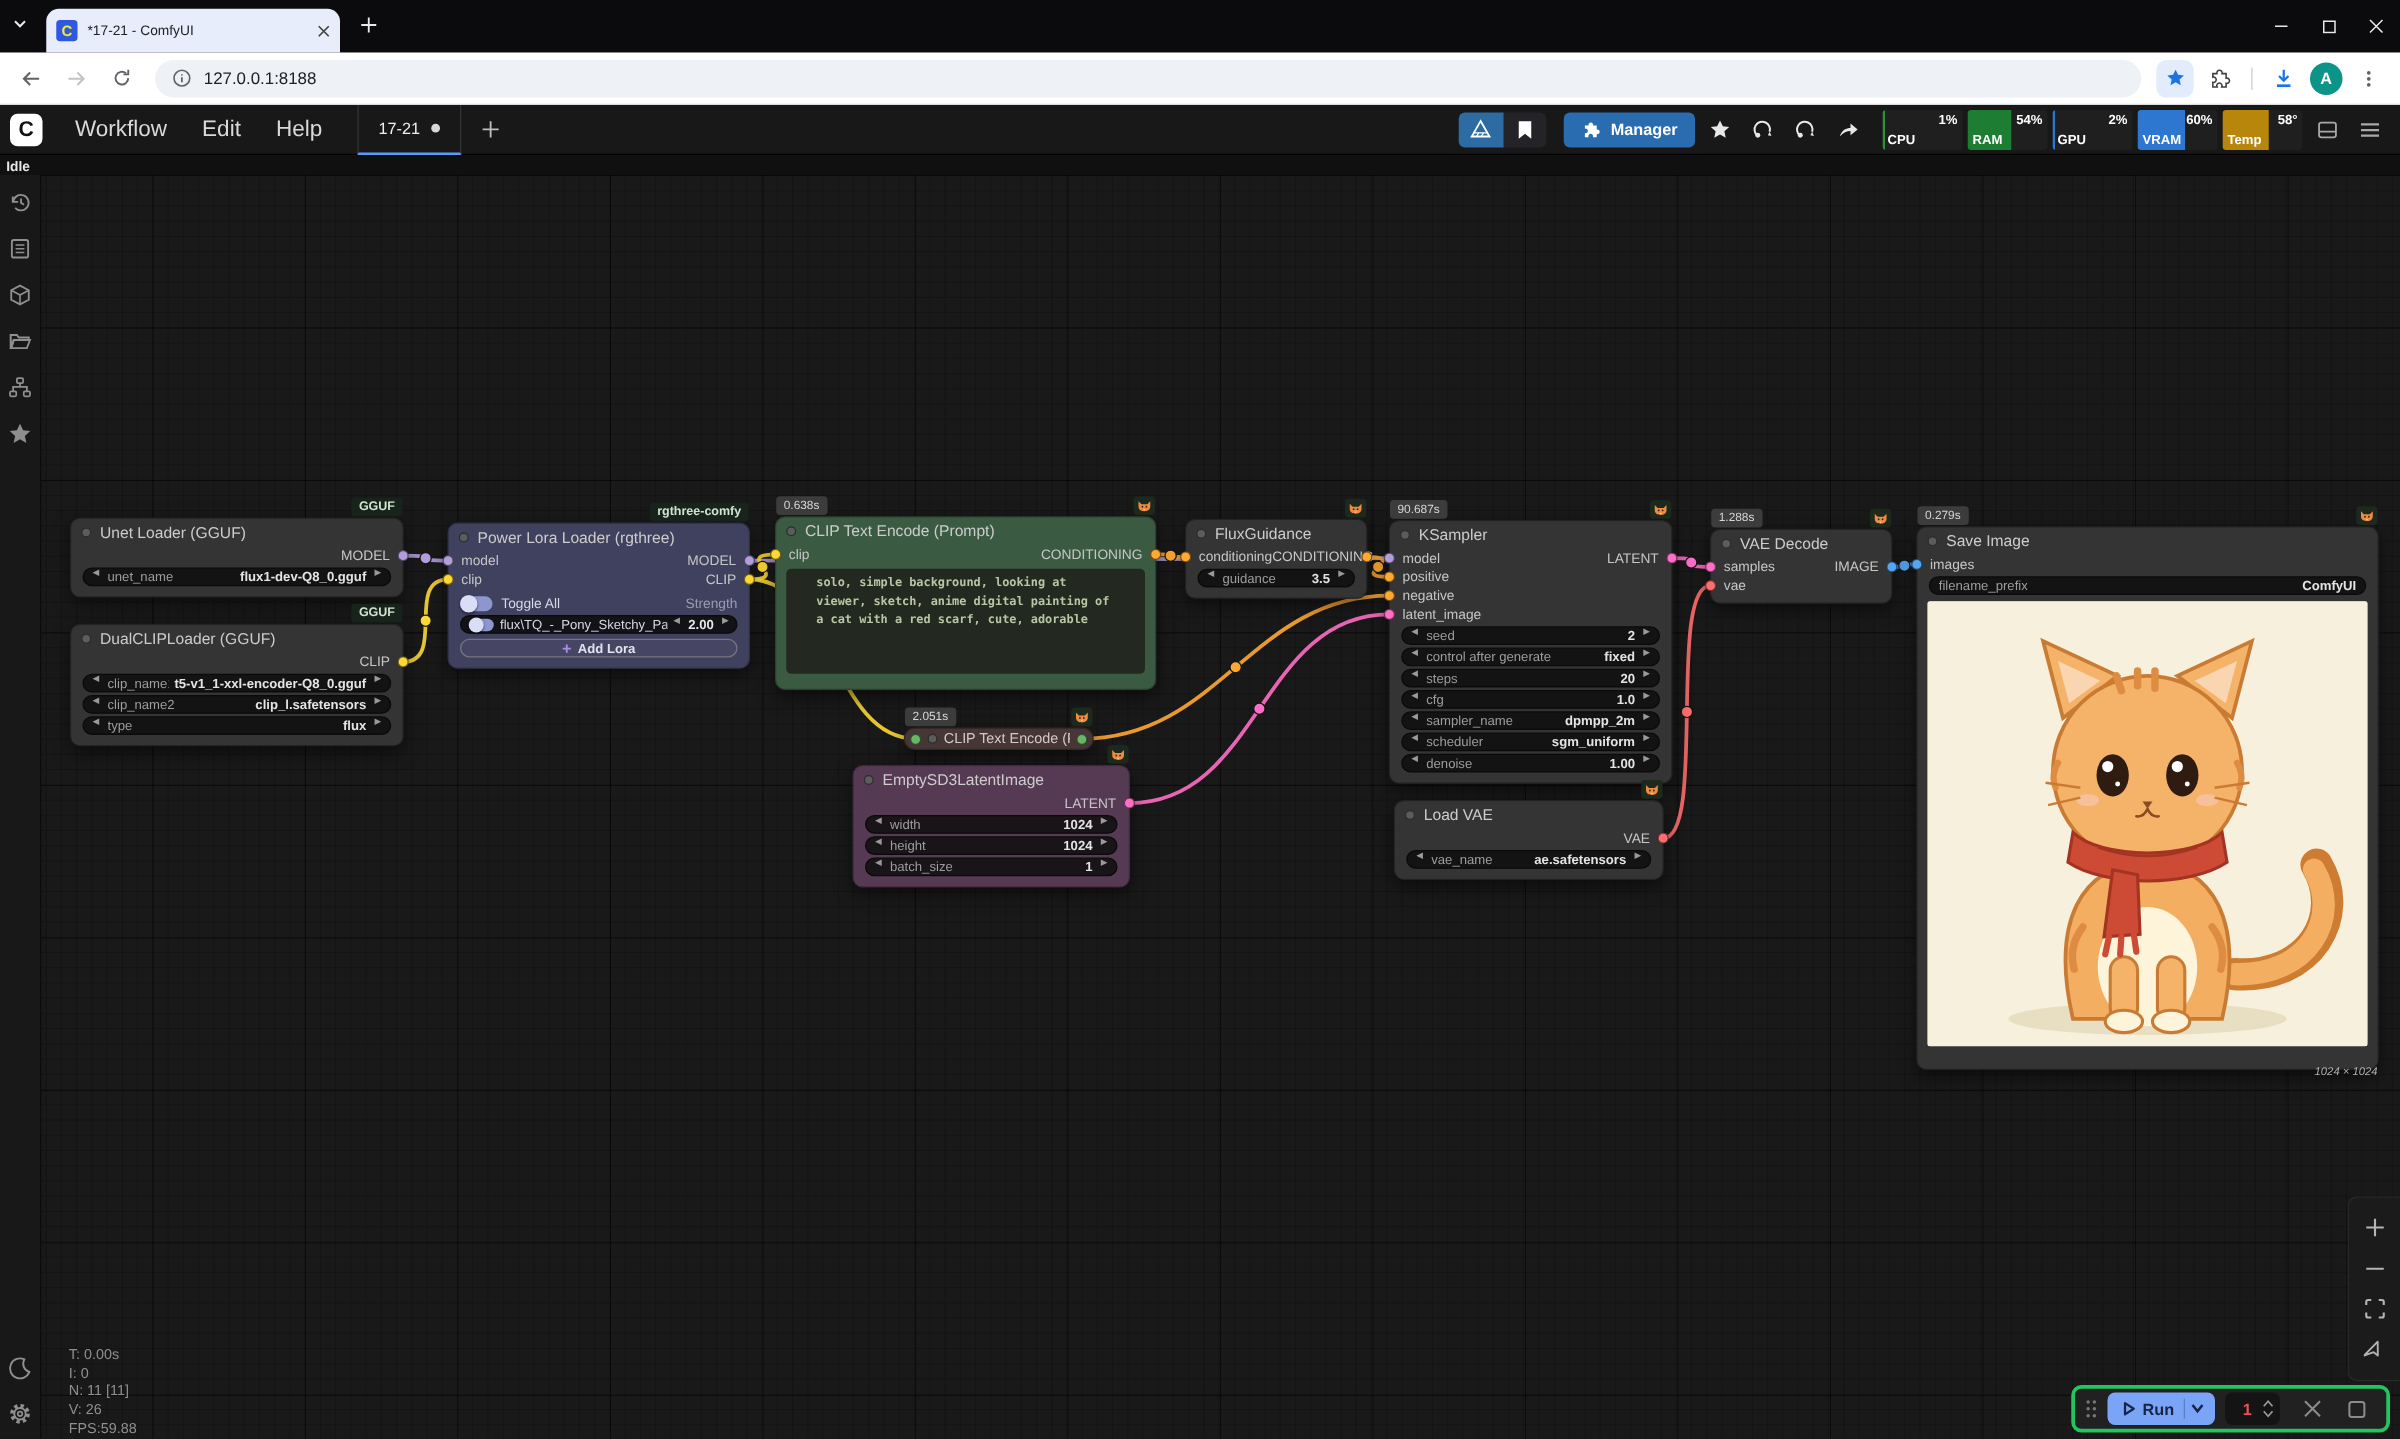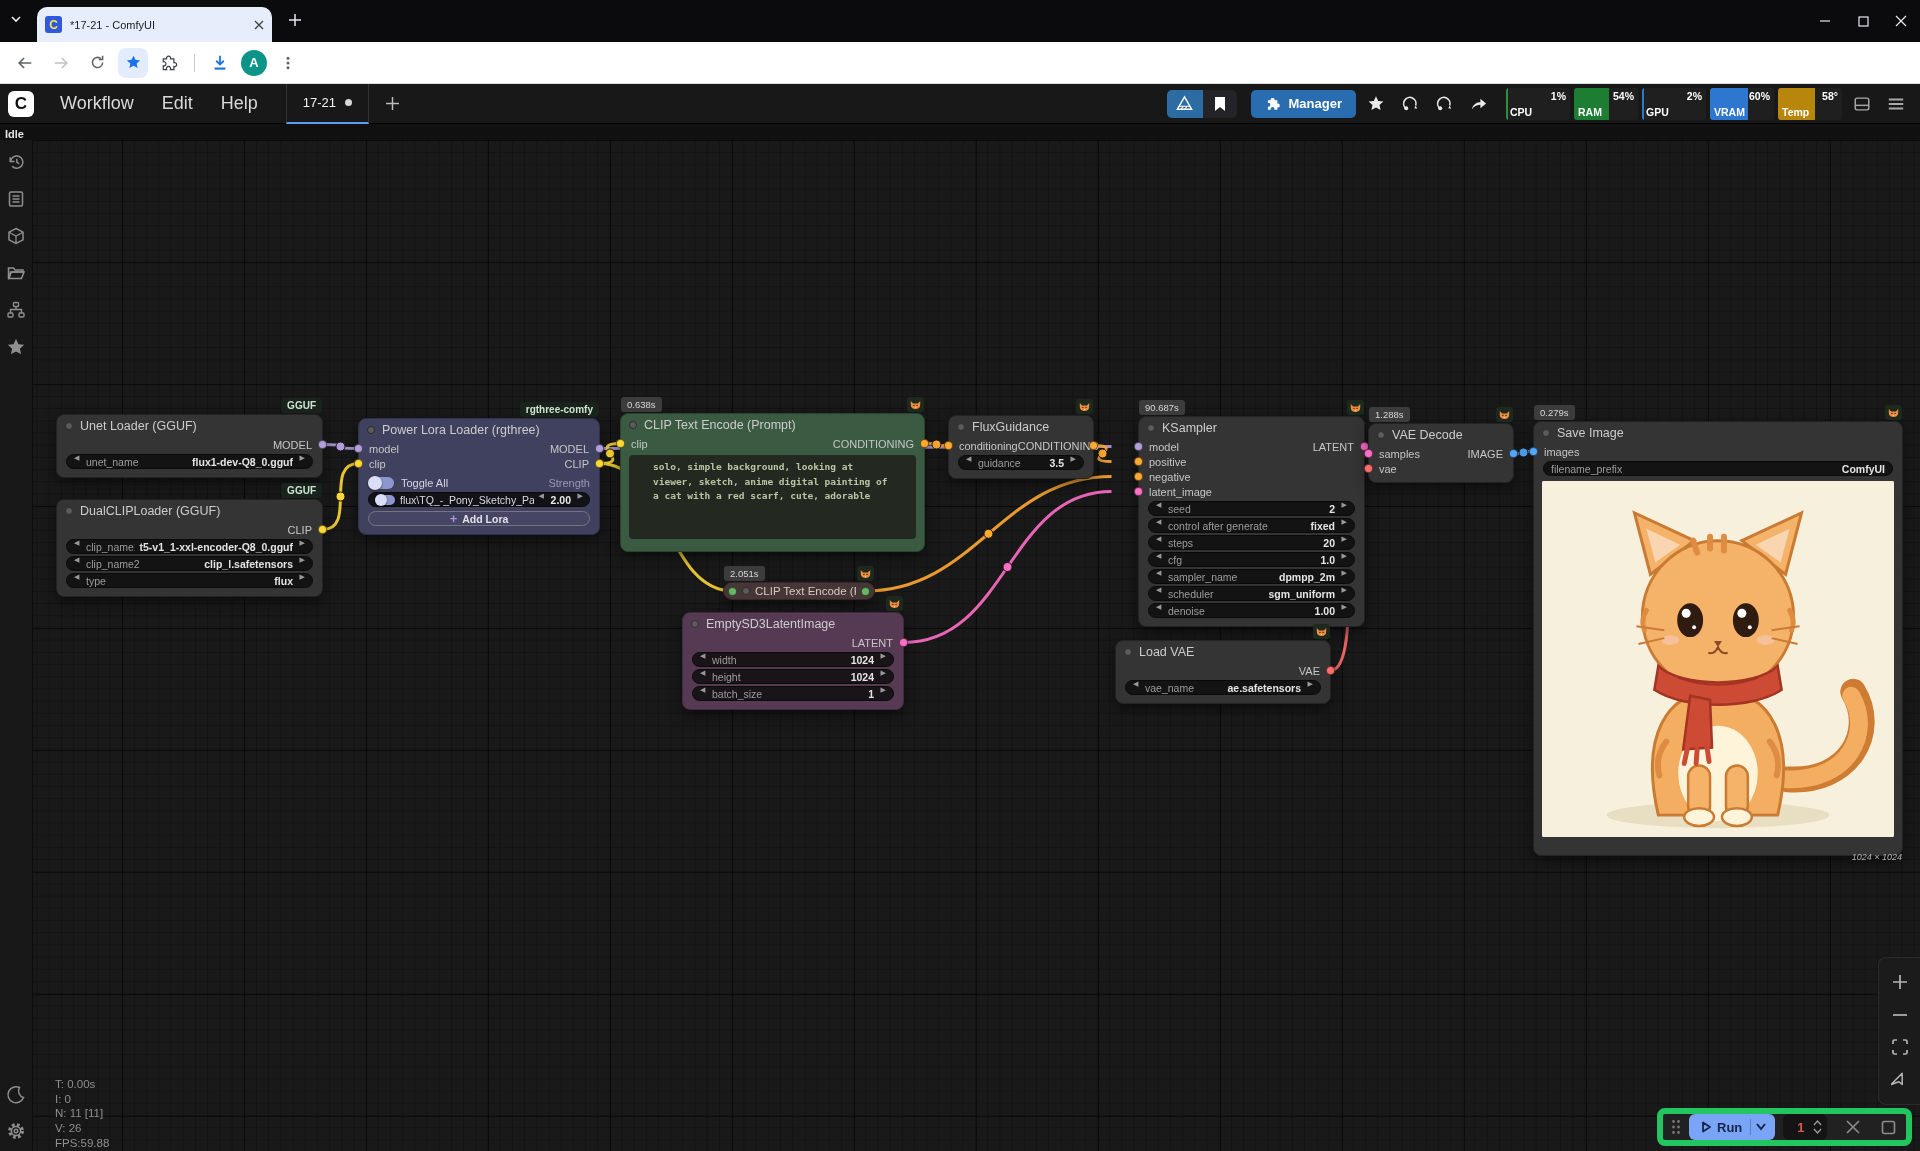--- a/index.html
+++ b/index.html
@@ -124,21 +124,21 @@
   .prompt { margin:4px 8px 6px; height:84px; background:#232820; border-radius:4px; padding:5px 24px;
             font-family:"DejaVu Sans Mono", monospace; font-size:9.5px; font-weight:bold; line-height:1.55;
             color:#b9c6a4; white-space:pre-wrap; overflow:hidden; }
 
   .imgwrap { margin:5px 8px 2px; height:356px; background:#f7f0dc; border-radius:2px; overflow:hidden; }
   .caption { text-align:right; font-size:9px; color:#b0b0b0; margin-top:15px;font-style:italic; }
 
   
   .stats { position:absolute; left:55px; top:1077px; z-index:4; font-size:11.5px; line-height:1.28; color:#8f8f8f; }
   .runbar { position:absolute; left:1657px; top:1108px; width:255px; height:38px; z-index:6; background:#212121;
-            border:6px solid #22c55e; border-radius:8px; display:flex; align-items:center; padding:0 8px; gap:8px; }
+            border:3px solid #22c55e; border-radius:8px; display:flex; align-items:center; padding:0 8px; gap:8px; }
   .runbtn { height:26px; background:#7aa5f6; border-radius:6px; display:flex; align-items:center; color:#17244a;
             font-weight:bold; font-size:13px; padding:0 4px; }
   .runbtn .rlab { padding:0 8px 0 4px; }
   .runbtn .rdiv { width:1px; height:16px; background:rgba(23,36,74,.3); }
   .countbox { width:44px; height:26px; background:#141414; border-radius:6px; display:flex; align-items:center;
               padding:0 5px; }
   .countval { color:#e05555; font-size:13px; font-weight:bold; flex:1; text-align:center; }
   .zoombar { position:absolute; left:1878px; top:957px; width:42px; height:148px; z-index:6; background:#1b1b1b;
              border:1px solid #2c2c2c; border-radius:8px 0 0 8px; border-right:none; display:flex;
              flex-direction:column; align-items:center; justify-content:space-around; padding:8px 0; }
@@ -192,20 +192,27 @@
         <svg width="18" height="18" viewBox="0 0 20 20">
           <path d="M3 10 H16 M11 4.5 L16.5 10 L11 15.5" stroke="#c0c3c7" stroke-width="1.8" fill="none"></path>
         </svg>
       </div>
     <div class="tbi">
         <svg width="17" height="17" viewBox="0 0 20 20">
           <path d="M16 10 a6 6 0 1 1 -2 -4.5" stroke="#5f6368" stroke-width="1.8" fill="none"></path>
           <path d="M16 2 v4.5 h-4.5" fill="none" stroke="#5f6368" stroke-width="1.8"></path>
         </svg>
       </div>
+    <div class="urlbar">
+      <svg width="15" height="15" viewBox="0 0 16 16">
+          <circle cx="8" cy="8" r="6.7" fill="none" stroke="#5f6368" stroke-width="1.4"></circle>
+          <path d="M8 7.2 V11.5 M8 4.6 v1.2" stroke="#5f6368" stroke-width="1.5"></path>
+        </svg>
+      <span class="url-text">127.0.0.1:8188</span>
+    </div>
     <div class="star-wrap">
         <svg width="17" height="17" viewBox="0 0 20 20">
           <path d="M10 2 l2.35 4.9 5.45.6 -4.1 3.7 1.15 5.4 -4.85 -2.8 -4.85 2.8 1.15 -5.4 -4.1 -3.7 5.45 -.6 Z" fill="#1a73e8"></path>
         </svg>
       </div>
     <div class="tbi">
         <svg width="18" height="18" viewBox="0 0 22 22">
           <path d="M4 8 h4 a2.6 2.6 0 1 1 5 0 h4 v4.5 a2.6 2.6 0 1 1 0 5 V21 h-4.3 a2.6 2.6 0 1 0 -4.6 0 H4 v-4.5 a2.6 2.6 0 1 0 0 -5 Z" fill="none" stroke="#3c4043" stroke-width="1.5" transform="translate(0,-2)"></path>
         </svg>
       </div>
@@ -525,21 +532,21 @@
           <div class="plab out">CONDITIONING</div>
           <div class="pdot r" style="background: rgb(255, 169, 49);"></div>
         </div>
         <div class="widget">
           <div class="arr l"></div>
           <div class="wlab">guidance</div>
           <div class="wval">3.5</div>
           <div class="arr r"></div>
         </div>
       </div>
-      <div class="node t-gray" style="left: 1138px; top: 276px; width: 227px;">
+      <div class="node t-gray" style="left: 1111px; top: 276px; width: 227px;">
         <div class="badge time">90.687s</div>
         <div class="badge fox">
           <svg width="11" height="10" viewBox="0 0 14 12">
             <path d="M1 1 L4 4 L10 4 L13 1 L13 6 C13 9.5 10.3 11 7 11 C3.7 11 1 9.5 1 6 Z" fill="#ef8b3f"></path>
             <circle cx="5" cy="6.5" r="0.9" fill="#3a2313"></circle>
             <circle cx="9" cy="6.5" r="0.9" fill="#3a2313"></circle>
             <path d="M6 9 L7 10 L8 9 Z" fill="#fff"></path>
           </svg>
         </div>
         <div class="nhead">

